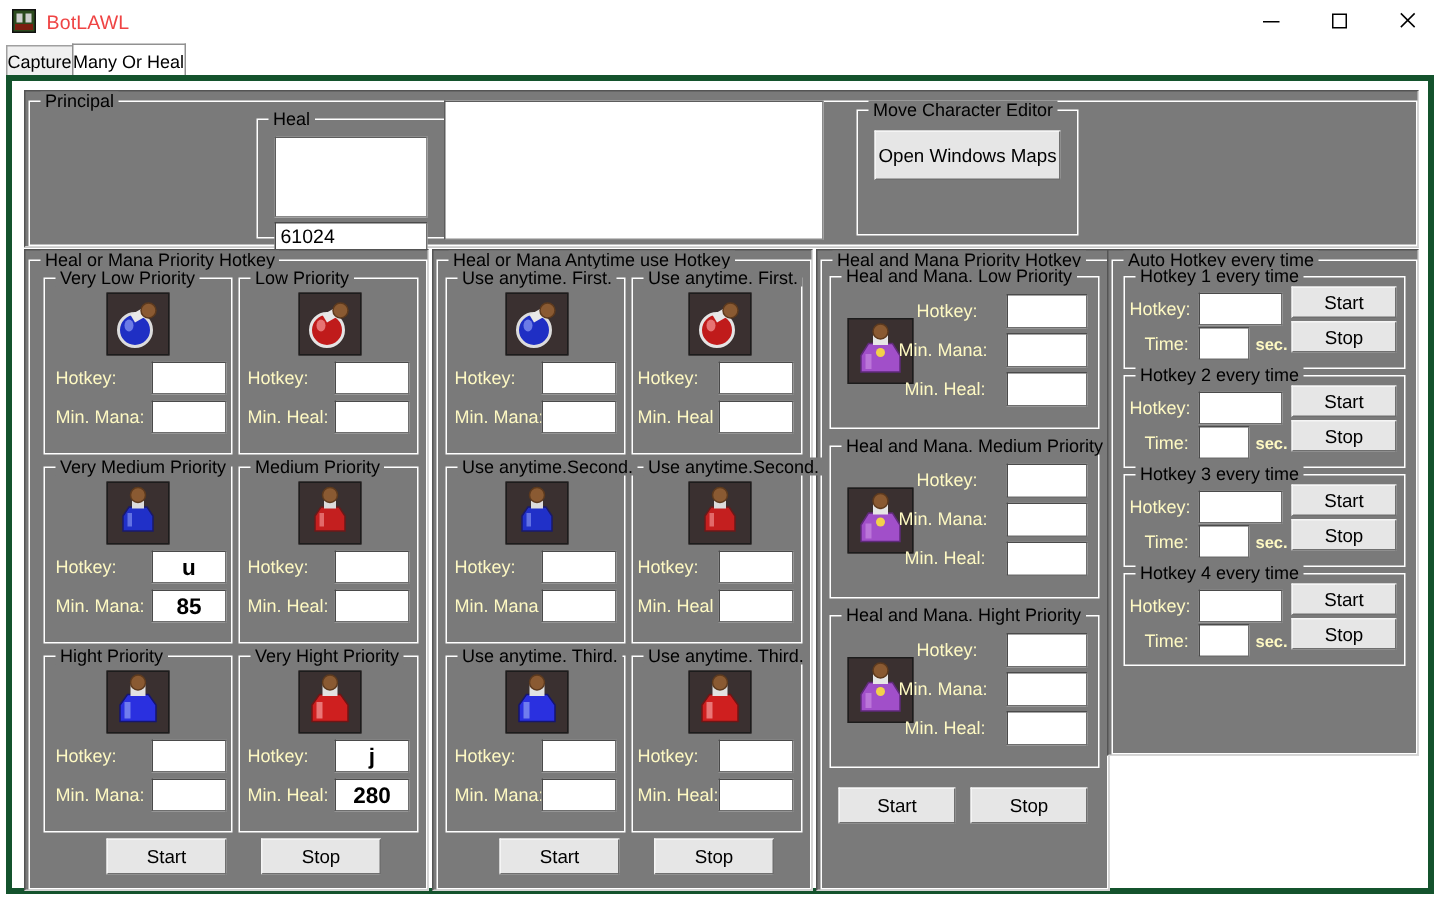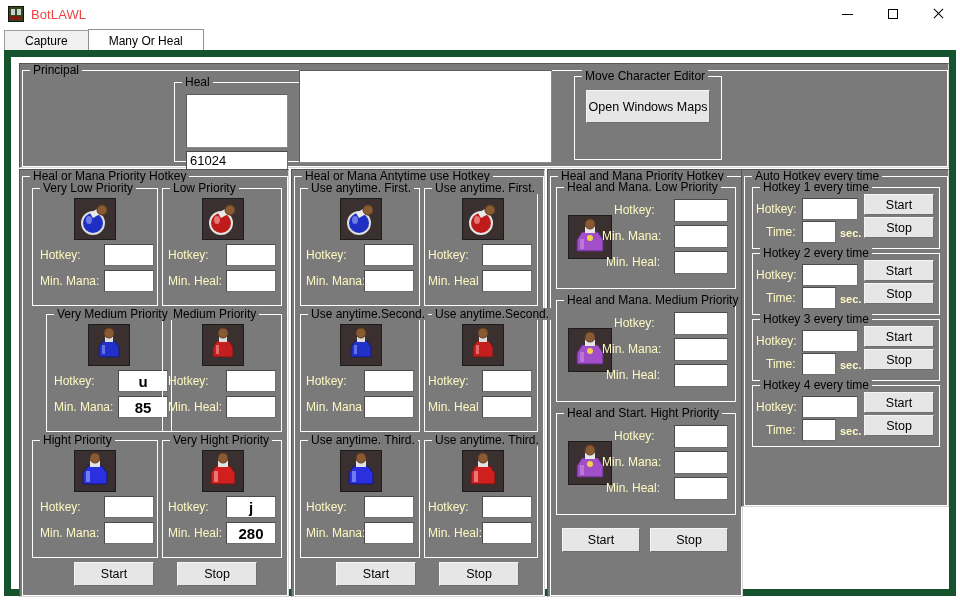--- a/index.html
+++ b/index.html
@@ -101,21 +101,21 @@
   
   .tabstrip {
     position: absolute;
     left: 4px; top: 29px;
     width: 952px; height: 22px;
     display: flex;
     align-items: flex-end;
   }
   .tab {
     height: 21px;
-    padding: 0 20px;
+    padding: 0 0;
     display: flex;
     align-items: center;
     font-size: 12px;
     background: #f0f0f0;
     border: 1px solid #a0a0a0;
     border-bottom: none;
     box-sizing: border-box;
     color: #000;
     margin-right: -1px;
   }
@@ -124,21 +124,21 @@
     height: 22px;
     border-color: #919191;
   }
 
   
   .tabbody {
     position: absolute;
     left: 4px; top: 50px;
     width: 952px; height: 546px;
     background: #ffffff;
-    border: 7px solid #14532d;
+    border: 4px solid #14532d;
     box-sizing: border-box;
   }
 
   
   .gb {
     position: absolute;
     box-sizing: border-box;
   }
   .gb > .gb-frame {
     position: absolute;
@@ -326,21 +326,21 @@
               <circle cx="27" cy="11" r="5" fill="#8a5a32" stroke="#5d3a1e" stroke-width="1"></circle>
               <ellipse cx="14" cy="21" rx="3" ry="4" fill="#f08a8a" opacity="0.8"></ellipse>
             </svg>
           </div>
           <div class="lbl" style="left:6px; top:66px;">Hotkey:</div>
           <div class="txt" style="left:64px; top:62px; width:50px; height:22px;"></div>
           <div class="lbl" style="left:6px; top:92px;">Min. Heal:</div>
           <div class="txt" style="left:64px; top:88px; width:50px; height:22px;"></div>
         </div>
 
-        <div class="gb" style="left:24px; top:138px; width:126px; height:124px;">
+        <div class="gb" style="left:10px; top:138px; width:126px; height:124px;">
           <div class="gb-frame"></div>
           <div class="gb-title">Very Medium Priority</div>
           <div class="potion" style="left:42px; top:16px;">
             <svg width="40" height="40" viewBox="0 0 40 40">
               <path d="M10 22 L14 16 L26 16 L30 22 L30 32 L10 32 Z" fill="#2030c8" stroke="#1a1a6a" stroke-width="1"></path>
               <rect x="16" y="9" width="8" height="8" fill="#dcdcdc"></rect>
               <circle cx="20" cy="8" r="5" fill="#8a5a32" stroke="#5d3a1e" stroke-width="1"></circle>
               <rect x="13" y="20" width="3" height="9" fill="#7f8ef0" opacity="0.7"></rect>
             </svg>
           </div>
@@ -558,21 +558,21 @@
           <div class="lbl" style="left:58px; top:22px;">Hotkey:</div>
           <div class="txt" style="left:118px; top:18px; width:54px; height:23px;"></div>
           <div class="lbl" style="left:46px; top:48px;">Min. Mana:</div>
           <div class="txt" style="left:118px; top:44px; width:54px; height:23px;"></div>
           <div class="lbl" style="left:50px; top:74px;">Min. Heal:</div>
           <div class="txt" style="left:118px; top:70px; width:54px; height:23px;"></div>
         </div>
 
         <div class="gb" style="left:6px; top:237px; width:180px; height:108px;">
           <div class="gb-frame"></div>
-          <div class="gb-title">Heal and Start. Hight Priority</div>
+          <div class="gb-title">Heal and Mana. Hight Priority</div>
           <div class="potion" style="left:12px; top:34px; width:44px; height:44px;">
             <svg width="42" height="42" viewBox="0 0 42 42">
               <path d="M8 24 L13 16 L29 16 L34 24 L34 35 L8 35 Z" fill="#a14fc9" stroke="#5f2a7a" stroke-width="1"></path>
               <rect x="16" y="9" width="10" height="8" fill="#e6e6e6"></rect>
               <circle cx="21" cy="8" r="5" fill="#8a5a32" stroke="#5d3a1e" stroke-width="1"></circle>
               <circle cx="21" cy="22" r="3" fill="#f2d24a"></circle>
               <rect x="11" y="23" width="4" height="10" fill="#c687e0" opacity="0.7"></rect>
             </svg>
           </div>
           <div class="lbl" style="left:58px; top:22px;">Hotkey:</div>

